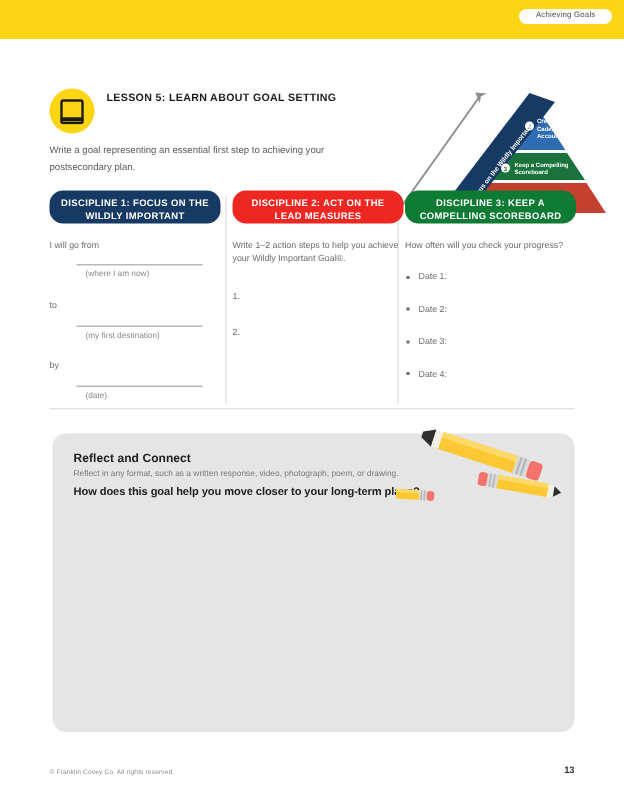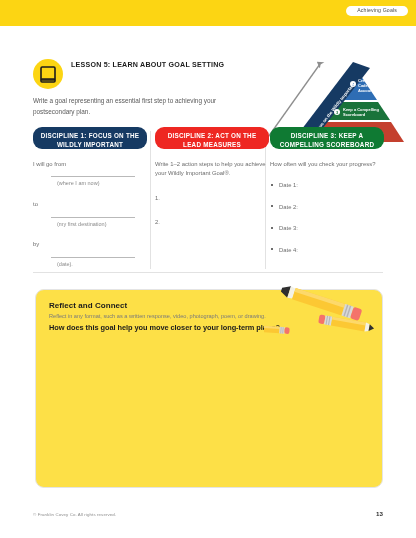--- a/index.html
+++ b/index.html
@@ -93,21 +93,21 @@
     padding-left:9px;position:relative;
   }
   .date-list li::before{
     content:"";position:absolute;left:1px;top:2.5px;
     width:2px;height:2px;background:#6d6d6d;
   }
 
   
   .reflect{
     position:absolute;left:35px;top:289px;width:348px;height:199px;
-    border:1px solid #e4e4e4;border-radius:9px;background:#fde047;
+    border:1px solid #e4e4e4;border-radius:9px;background:#e5e5e5;
     box-sizing:border-box;
   }
   .reflect-title{
     position:absolute;left:13px;top:11px;
     font-size:8px;font-weight:bold;color:#1c1c1c;letter-spacing:.05px;
   }
   .reflect-sub{
     position:absolute;left:13px;top:23px;
     font-size:5.6px;color:#7a7a7a;
   }

